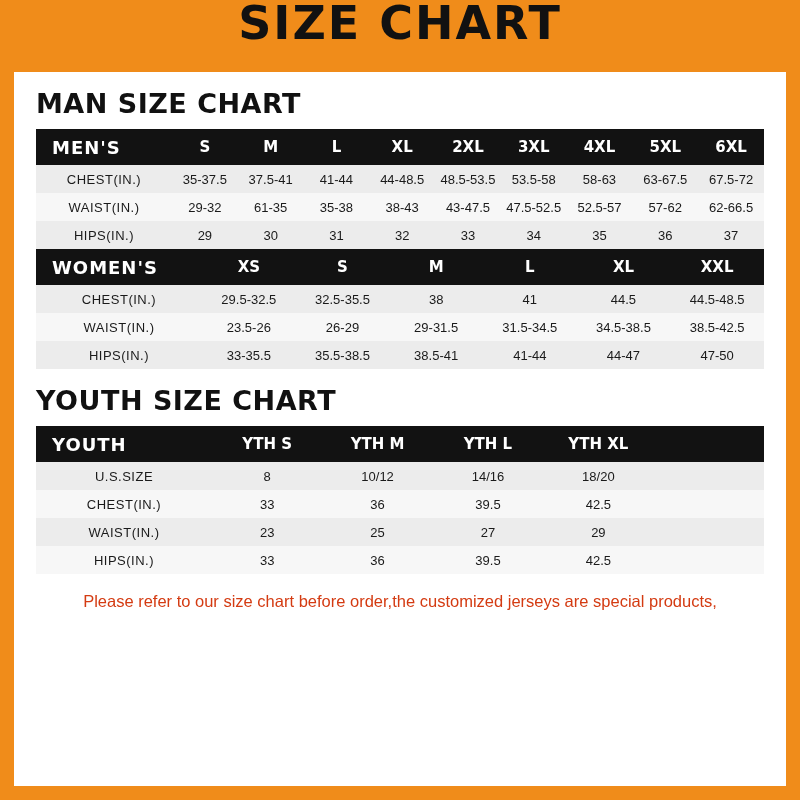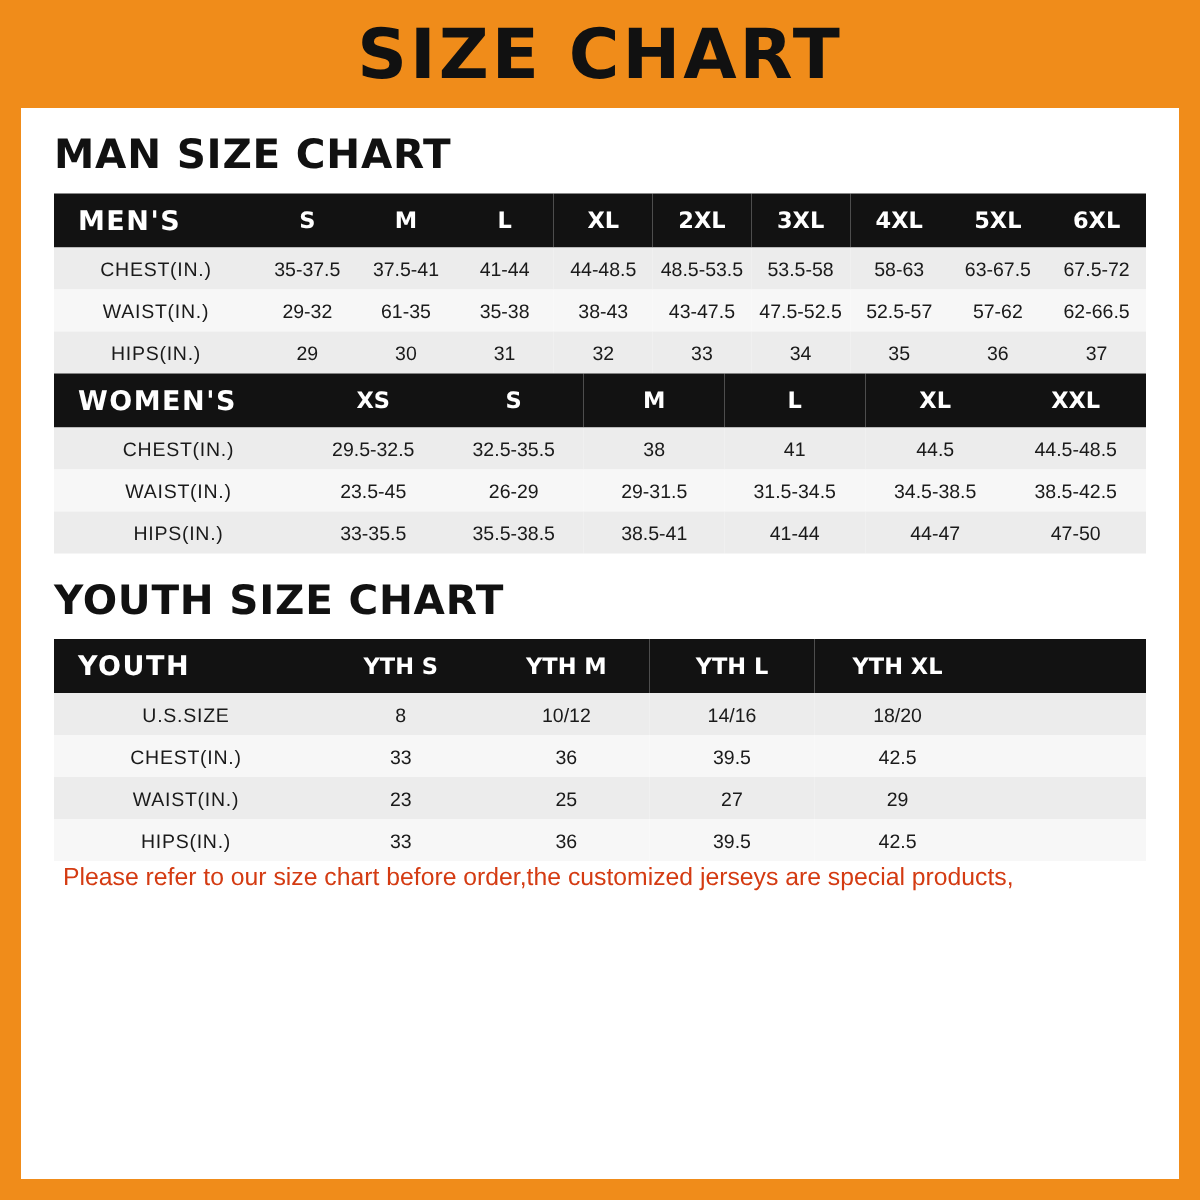--- a/index.html
+++ b/index.html
@@ -19,21 +19,20 @@
     height: 800px;
     box-sizing: border-box;
     background: #ffffff;
     border-left: 14px solid #f08c1a;
     border-right: 14px solid #f08c1a;
   }
   .banner {
     height: 72px;
     background: #f08c1a;
     display: flex;
-    align-items: center;
     justify-content: center;
     margin: 0 -14px;
   }
   .banner-title {
     font-family: "DejaVu Sans", sans-serif;
     font-weight: bold;
     font-size: 46px;
     letter-spacing: 2px;
     color: #111111;
     line-height: 1;
@@ -93,21 +92,23 @@
     font-size: 13px;
   }
   .men-table thead th.row-label { width: 120px; }
   .women-table thead th.row-label { width: 150px; }
   .youth-table thead th.row-label { width: 160px; }
   .youth-table th, .youth-table td { font-size: 14px; height: 33px; }
   .women-table th, .women-table td { font-size: 14px; height: 31px; }
   .youth-table thead th { font-size: 16px; }
   .women-table thead th { font-size: 16px; }
   .notice {
+    margin-top: 16px;
     padding: 0 6px;
+    text-align: center;
     color: #d43b12;
     font-size: 16.5px;
     line-height: 1.45;
     font-family: "Liberation Sans", sans-serif;
   }
   .notice div { white-space: nowrap; }
   .bottom-bar {
     position: absolute;
     left: -14px;
     right: -14px;
@@ -200,21 +201,21 @@
           <td class="row-label">CHEST(IN.)</td>
           <td>29.5-32.5</td>
           <td>32.5-35.5</td>
           <td>38</td>
           <td>41</td>
           <td>44.5</td>
           <td>44.5-48.5</td>
         </tr>
         <tr class="lighter">
           <td class="row-label">WAIST(IN.)</td>
-          <td>23.5-45</td>
+          <td>23.5-26</td>
           <td>26-29</td>
           <td>29-31.5</td>
           <td>31.5-34.5</td>
           <td>34.5-38.5</td>
           <td>38.5-42.5</td>
         </tr>
         <tr class="light">
           <td class="row-label">HIPS(IN.)</td>
           <td>33-35.5</td>
           <td>35.5-38.5</td>

